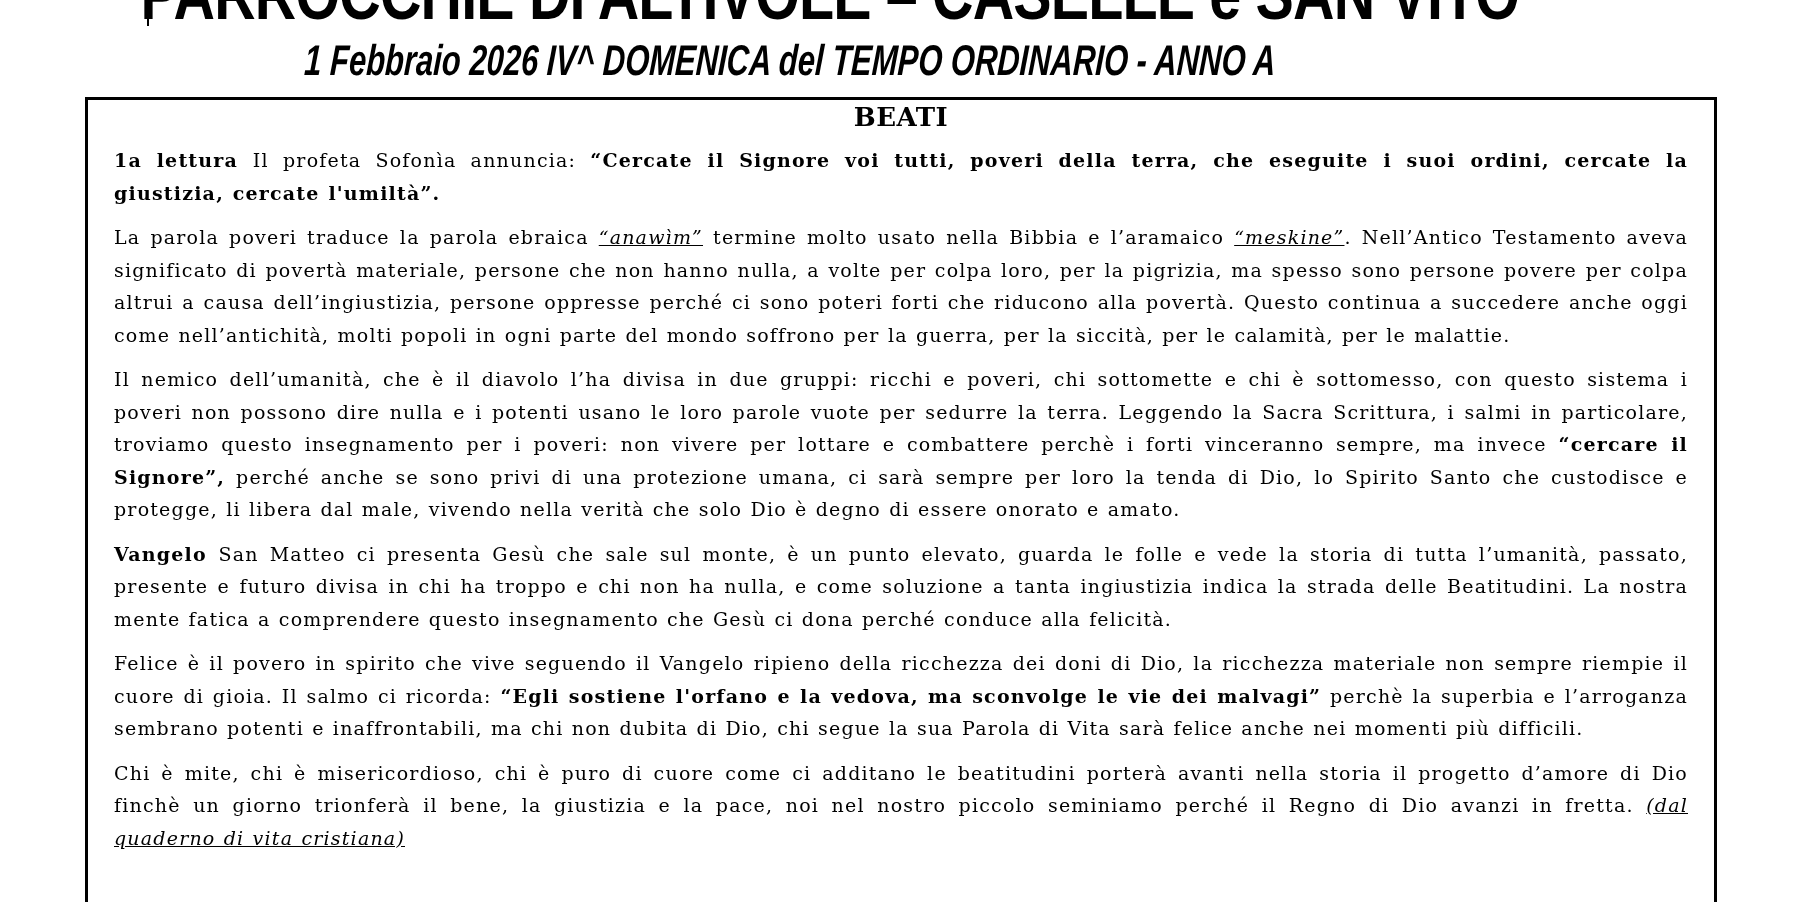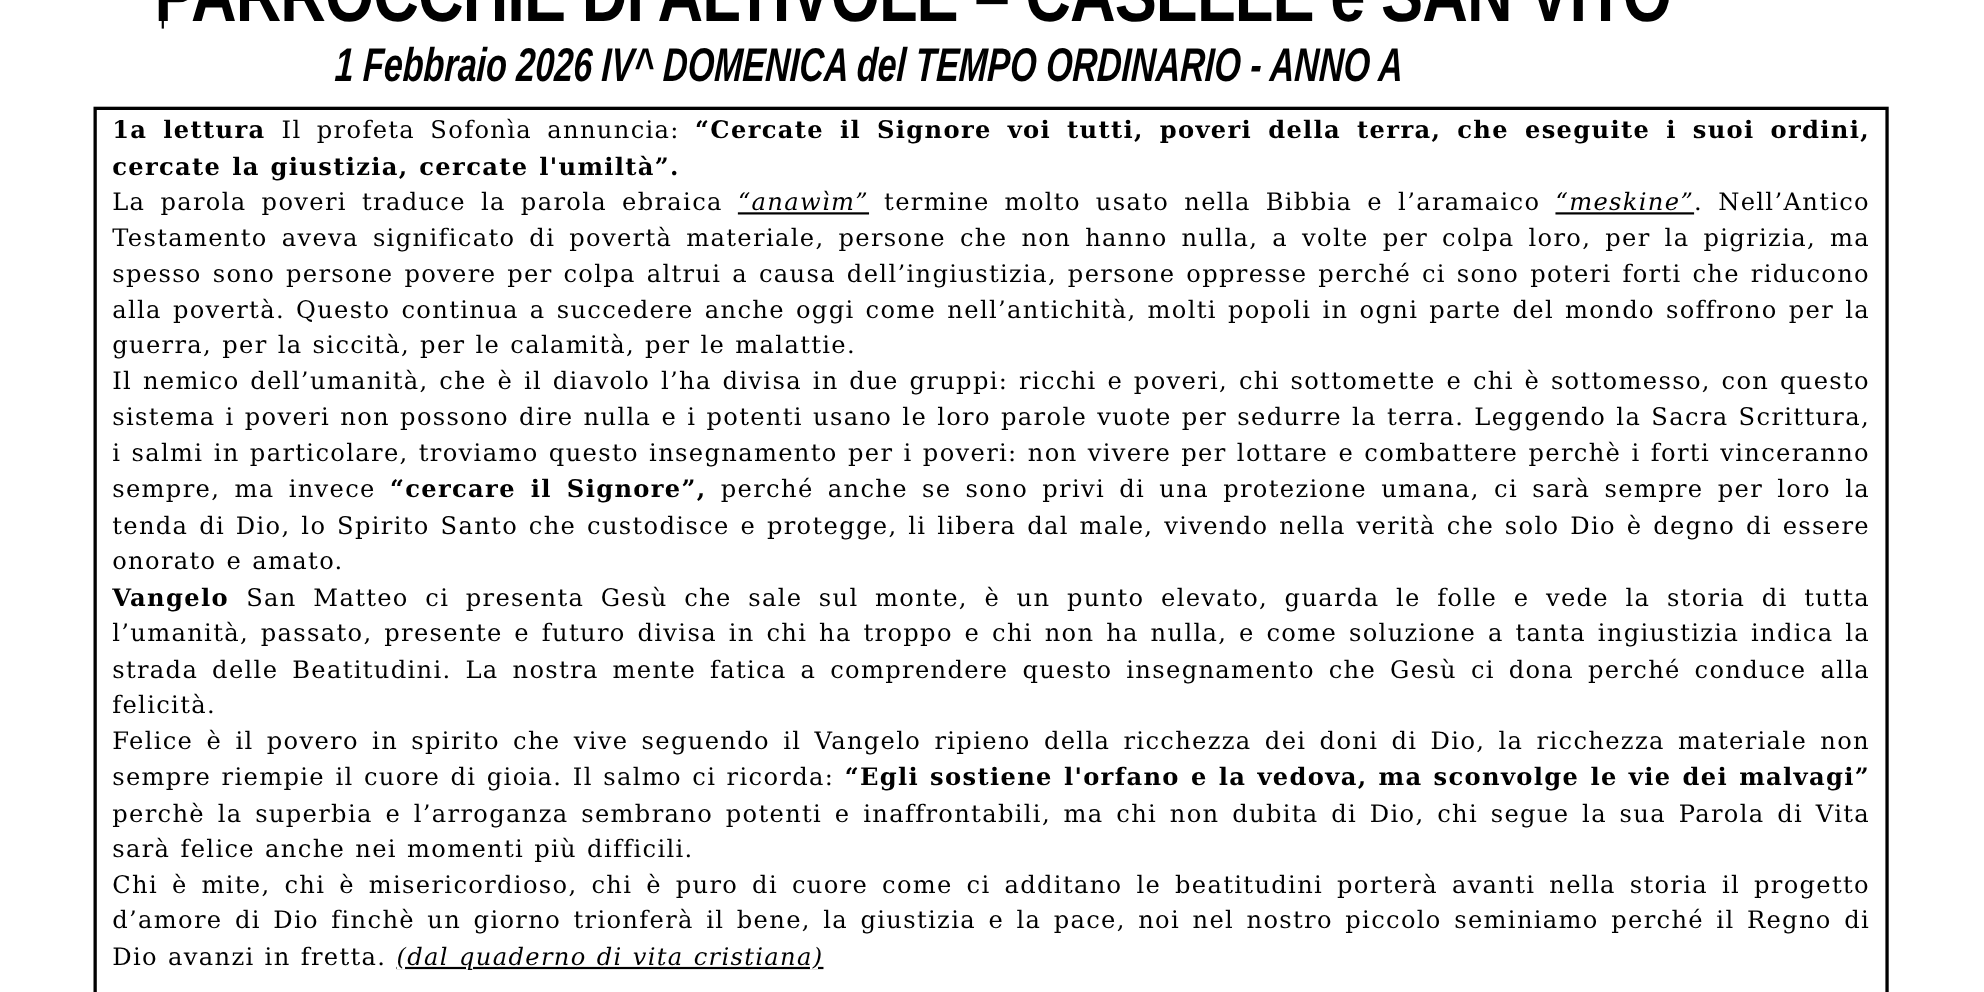--- a/index.html
+++ b/index.html
@@ -72,41 +72,42 @@
   }
   .article-heading {
     margin: 0;
     text-align: center;
     font-size: 26px;
     line-height: 30px;
     font-weight: 700;
     letter-spacing: 0.5px;
   }
   .box p {
-    margin: 0;
+    margin: 12px;
     text-align: justify;
-    font-size: 22px;
+    font-size: 19px;
     line-height: 32.5px;
     letter-spacing: 1.2px;
     word-spacing: 1px;
   }
   .bold   { font-weight: 700; }
   .italic { font-style: italic; text-decoration: underline; }
   .normal { }
 </style>
 </head>
 <body>
 
 <header>
   <div class="caret"></div>
   <h1 class="bulletin-title">PARROCCHIE DI ALTIVOLE – CASELLE e SAN VITO</h1>
   <h2 class="bulletin-subtitle">1 Febbraio 2026 IV^ DOMENICA del TEMPO ORDINARIO - ANNO A</h2>
 </header>
 
 <section class="box">
+  <h3 class="article-heading">BEATI</h3>
 
   <p><span class="bold">1a lettura </span><span class="normal">Il profeta Sofonìa annuncia: </span><span class="bold">“Cercate il Signore voi tutti, poveri della terra, che eseguite i suoi ordini, cercate la giustizia, cercate l'umiltà”.</span></p>
 
   <p><span class="normal">La parola poveri traduce la parola ebraica </span><span class="italic">“anawìm”</span><span class="normal"> termine molto usato nella Bibbia e l’aramaico </span><span class="italic">“meskine”</span><span class="normal">. Nell’Antico Testamento aveva significato di povertà materiale, persone che non hanno nulla, a volte per colpa loro, per la pigrizia, ma spesso sono persone povere per colpa altrui a causa dell’ingiustizia, persone oppresse perché ci sono poteri forti che riducono alla povertà. Questo continua a succedere anche oggi come nell’antichità, molti popoli in ogni parte del mondo soffrono per la guerra, per la siccità, per le calamità, per le malattie.</span></p>
 
   <p><span class="normal">Il nemico dell’umanità, che è il diavolo l’ha divisa in due gruppi: ricchi e poveri, chi sottomette e chi è sottomesso, con questo sistema i poveri non possono dire nulla e i potenti usano le loro parole vuote per sedurre la terra. Leggendo la Sacra Scrittura, i salmi in particolare, troviamo questo insegnamento per i poveri: non vivere per lottare e combattere perchè i forti vinceranno sempre, ma invece </span><span class="bold">“cercare il Signore”,</span><span class="normal"> perché anche se sono privi di una protezione umana, ci sarà sempre per loro la tenda di Dio, lo Spirito Santo che custodisce e protegge, li libera dal male, vivendo nella verità che solo Dio è degno di essere onorato e amato.</span></p>
 
   <p><span class="bold">Vangelo </span><span class="normal">San Matteo ci presenta Gesù che sale sul monte, è un punto elevato, guarda le folle e vede la storia di tutta l’umanità, passato, presente e futuro divisa in chi ha troppo e chi non ha nulla, e come soluzione a tanta ingiustizia indica la strada delle Beatitudini. La nostra mente fatica a comprendere questo insegnamento che Gesù ci dona perché conduce alla felicità.</span></p>
 
   <p><span class="normal">Felice è il povero in spirito che vive seguendo il Vangelo ripieno della ricchezza dei doni di Dio, la ricchezza materiale non sempre riempie il cuore di gioia. Il salmo ci ricorda: </span><span class="bold">“Egli sostiene l'orfano e la vedova, ma sconvolge le vie dei malvagi”</span><span class="normal"> perchè la superbia e l’arroganza sembrano potenti e inaffrontabili, ma chi non dubita di Dio, chi segue la sua Parola di Vita sarà felice anche nei momenti più difficili.</span></p>

